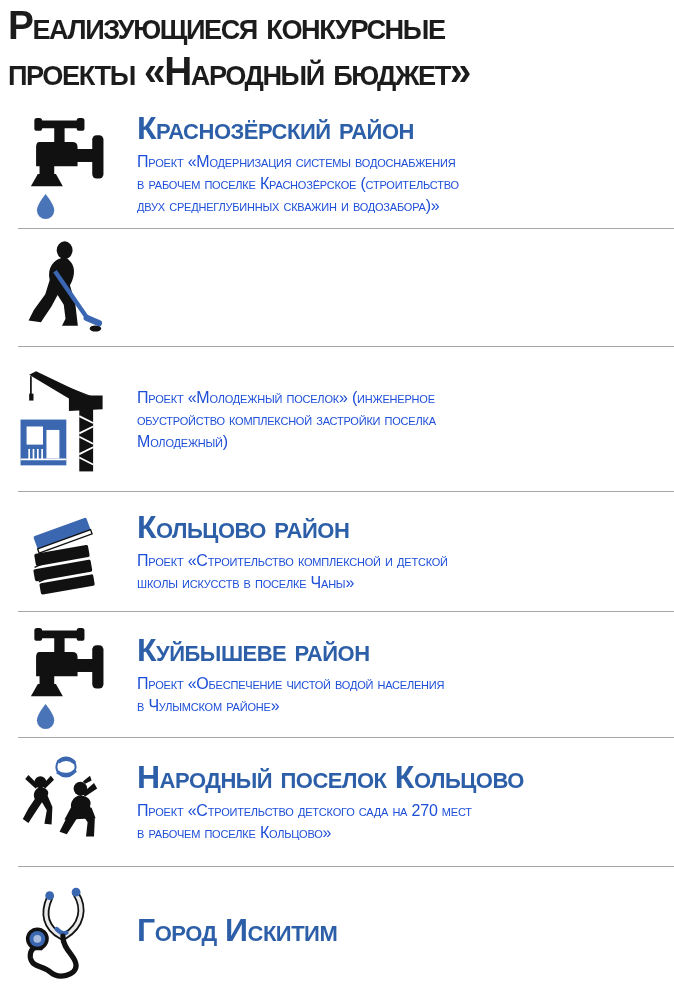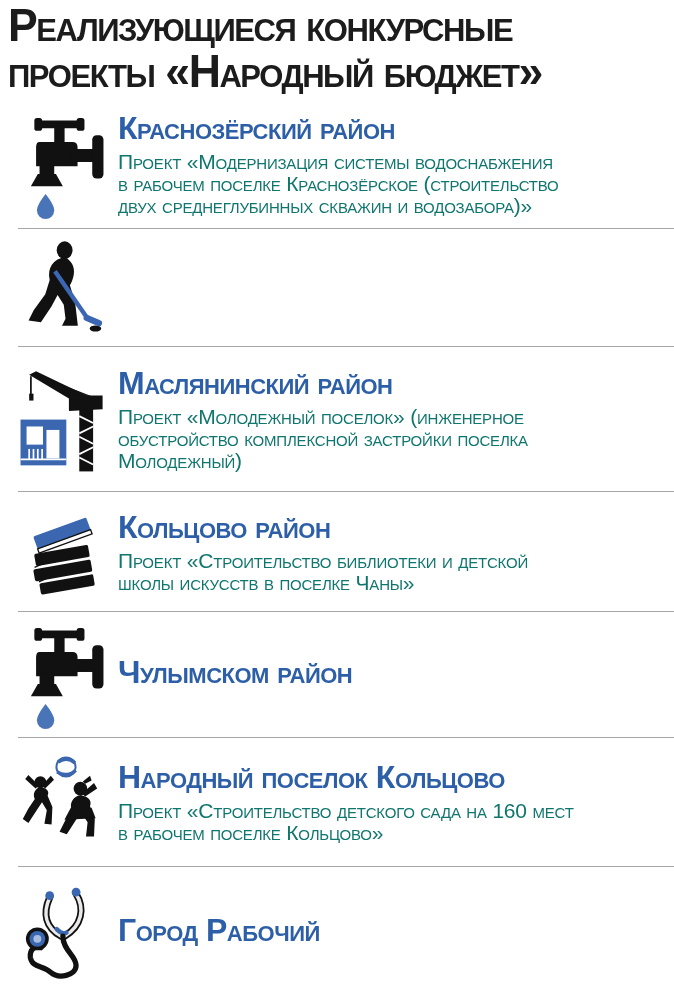--- a/index.html
+++ b/index.html
@@ -4,27 +4,27 @@
 <style>
   html,body{margin:0;padding:0;background:#fff;}
   .page{
     width:674px;height:1000px;overflow:hidden;background:#fff;
     font-family:"Liberation Sans",sans-serif;position:relative;
   }
   
   .title{
     height:100px;box-sizing:border-box;padding:2px 0 0 8px;
     color:#1c1c1c;font-weight:bold;font-variant:small-caps;
-    font-size:46px;line-height:46px;letter-spacing:-1.5px;white-space:nowrap;
+    font-size:40px;line-height:46px;letter-spacing:-1.5px;white-space:nowrap;
   }
   .title .tl{transform:scaleX(0.97);transform-origin:left center;}
   
   #rows{width:674px;}
   .row{
-    display:flex;align-items:center;box-sizing:border-box;position:relative;
+    display:flex;align-items:center;box-sizing:border-box;position:relative;gap:19px;
   }
   .row:not(:last-child)::after{
     content:"";position:absolute;left:18px;right:0;bottom:0;height:1px;background:#a6a6a6;
   }
   .row:nth-child(1){height:129px}
   .row:nth-child(2){height:118px}
   .row:nth-child(3){height:145px}
   .row:nth-child(4){height:120px}
   .row:nth-child(5){height:126px}
   .row:nth-child(6){height:129px}
@@ -34,22 +34,22 @@
     display:flex;align-items:center;justify-content:center;
   }
   .icon-slot svg{width:88px;height:108px;display:block;}
   .texts{flex:1;margin-left:8px;padding-right:16px;min-width:0;}
   .district{
     color:#2d5fa8;font-weight:bold;font-variant:small-caps;
     font-size:32px;line-height:32px;letter-spacing:-0.5px;margin:0 0 7px 0;
     white-space:nowrap;
   }
   .desc{
-    color:#0f766e;font-variant:small-caps;
-    font-size:21px;line-height:22px;letter-spacing:-0.2px;
+    color:#1d4ed8;font-variant:small-caps;
+    font-size:16px;line-height:22px;letter-spacing:-0.2px;
     white-space:pre-line;max-width:545px;
   }
 </style>
 </head>
 <body>
 
 <div class="page">
   <div class="title">
     <div class="tl">Реализующиеся конкурсные</div>
     <div class="tl">проекты «Народный бюджет»</div>
@@ -117,21 +117,20 @@
     <g stroke="#ffffff" stroke-width="2">
       <line x1="12" y1="96" x2="12" y2="108"></line>
       <line x1="17" y1="96" x2="17" y2="108"></line>
       <line x1="22" y1="96" x2="22" y2="108"></line>
       <line x1="27" y1="96" x2="27" y2="108"></line>
     </g>
     <line x1="2" y1="108" x2="55" y2="108" stroke="#ffffff" stroke-width="2"></line>
   </svg>
         </div>
       <div class="texts">
-        <div class="district">Маслянинский район</div>
         <div class="desc">Проект «Молодежный поселок» (инженерное
 обустройство комплексной застройки поселка
 Молодежный)</div>
       </div>
     </div>
 
     <div class="row">
       <div class="icon-slot">
           <svg viewBox="0 0 100 110" xmlns="http://www.w3.org/2000/svg">
     <g transform="rotate(-10 50 65)">
@@ -144,21 +143,21 @@
       </g>
     </g>
     <g transform="rotate(-20 50 34)">
       <rect x="18" y="26" width="64" height="16" rx="2" fill="#3a67b0"></rect>
       <rect x="18" y="41" width="64" height="5" fill="#ffffff" stroke="#111111" stroke-width="1.5"></rect>
     </g>
   </svg>
         </div>
       <div class="texts">
         <div class="district">Кольцово район</div>
-        <div class="desc">Проект «Строительство библиотеки и детской
+        <div class="desc">Проект «Строительство комплексной и детской
 школы искусств в поселке Чаны»</div>
       </div>
     </div>
 
     <div class="row">
       <div class="icon-slot">
           <svg viewBox="0 0 100 125" xmlns="http://www.w3.org/2000/svg">
     <g fill="#111111">
       <rect x="22" y="11" width="50" height="9" rx="4"></rect>
       <rect x="18" y="8" width="9" height="15" rx="3"></rect>
@@ -167,21 +166,23 @@
       <path d="M24 36 Q20 36 20 42 L20 64 L68 64 L68 42 Q68 36 62 36 Z"></path>
       <rect x="60" y="44" width="28" height="15"></rect>
       <rect x="85" y="28" width="13" height="50" rx="5"></rect>
       <rect x="24" y="62" width="17" height="13"></rect>
       <path d="M14 87 L51 87 L43 73 L22 73 Z"></path>
     </g>
     <path fill="#4a74b8" d="M31 96 C37 104 41 110 41 115 a10 10 0 0 1 -20 0 C21 110 25 104 31 96 Z"></path>
   </svg>
         </div>
       <div class="texts">
-        <div class="district">Чулымском район</div>
+        <div class="district">Куйбышеве район</div>
+        <div class="desc">Проект «Обеспечение чистой водой населения
+в Чулымском районе»</div>
       </div>
     </div>
 
     <div class="row">
       <div class="icon-slot">
           <svg viewBox="0 0 110 120" xmlns="http://www.w3.org/2000/svg">
     <circle cx="60" cy="15" r="12" fill="#ffffff" stroke="#3a67b0" stroke-width="2.5"></circle>
     <path d="M50 9 A15 15 0 0 1 71 10" stroke="#3a67b0" stroke-width="4.5" fill="none"></path>
     <path d="M49 21 A17 17 0 0 0 72 19" stroke="#3a67b0" stroke-width="4.5" fill="none"></path>
     <g fill="#111111">
@@ -192,21 +193,21 @@
       <circle cx="78" cy="42" r="8.5"></circle>
       <path d="M84 36 L92 32 L90 26 L81 33 Z"></path>
       <path d="M84 52 L99 42 L95 35 L80 48 Z"></path>
       <path d="M78 50 C69 52 64 60 67 68 L59 82 L52 96 L61 99 L72 82 L79 72 L87 84 L85 102 L95 102 L96 80 L90 64 C93 56 87 52 78 50 Z"></path>
       <path d="M66 66 L92 66 L97 79 L58 81 Z"></path>
     </g>
   </svg>
         </div>
       <div class="texts">
         <div class="district">Народный поселок Кольцово</div>
-        <div class="desc">Проект «Строительство детского сада на 160 мест
+        <div class="desc">Проект «Строительство детского сада на 270 мест
 в рабочем поселке Кольцово»</div>
       </div>
     </div>
 
     <div class="row">
       <div class="icon-slot">
           <svg viewBox="0 0 100 115" xmlns="http://www.w3.org/2000/svg">
     <g fill="none" stroke-linecap="round">
       <path d="M36 16 C28 34 31 50 49 60" stroke="#111111" stroke-width="8"></path>
       <path d="M66 12 C76 28 73 48 53 60" stroke="#111111" stroke-width="8"></path>
@@ -216,18 +217,18 @@
       <path d="M51 60 C51 76 66 82 66 93 C66 105 46 109 37 101 C28 93 16 96 14 84 C13 75 20 70 26 73" stroke="#111111" stroke-width="6"></path>
     </g>
     <circle cx="36" cy="14" r="5" fill="#3a67b0"></circle>
     <circle cx="66" cy="10" r="5" fill="#3a67b0"></circle>
     <circle cx="22" cy="63" r="13" fill="#111111"></circle>
     <circle cx="22" cy="63" r="9" fill="#3a67b0"></circle>
     <circle cx="22" cy="63" r="4.5" fill="#a9bedf"></circle>
   </svg>
         </div>
       <div class="texts">
-        <div class="district">Город Рабочий</div>
+        <div class="district">Город Искитим</div>
       </div>
     </div>
   </div>
 
 </div>
 
 </body></html>

